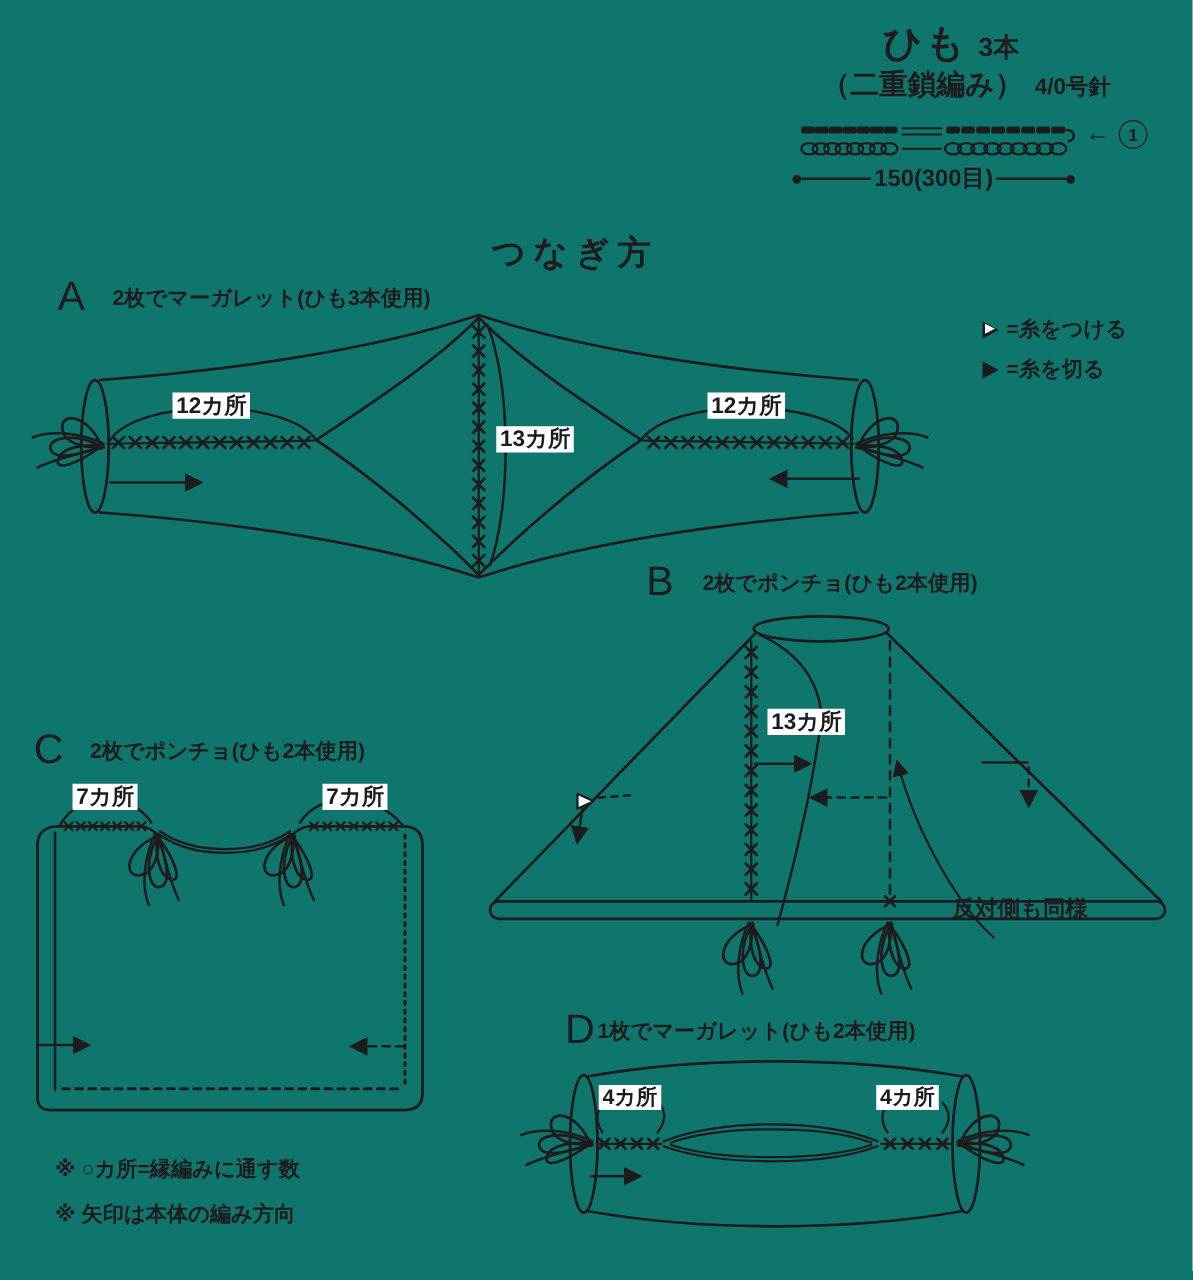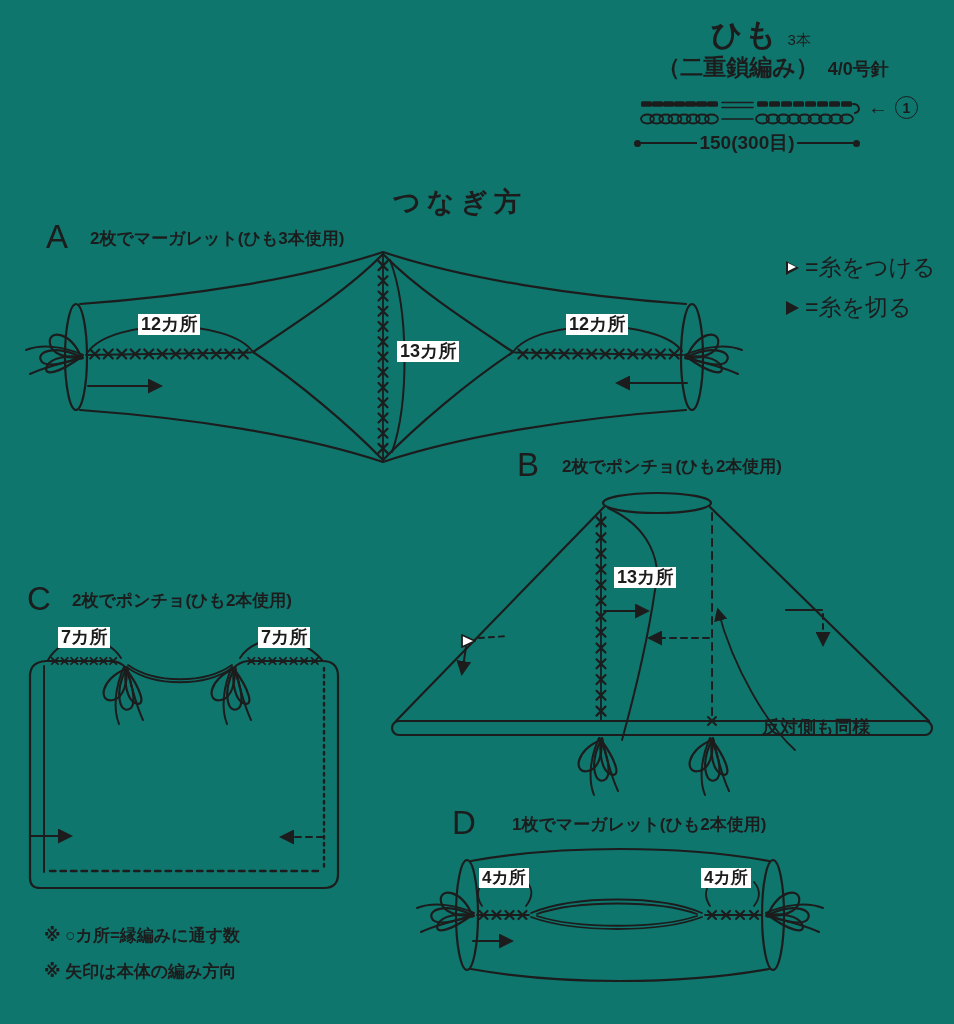--- a/index.html
+++ b/index.html
@@ -8,34 +8,34 @@
   svg.art{position:absolute;left:0;top:0;width:954px;height:1024px;}
   svg.art *{vector-effect:none;}
   .lbl{position:absolute;white-space:nowrap;line-height:1.15;}
   .bg{background:#ffffff;padding:0 3px;}
   .letter{font-size:33px;font-weight:400;}
   .desc{font-size:17px;font-weight:700;}
   .small-lbl{font-size:18px;font-weight:700;}
   
   .hrow{position:absolute;display:flex;align-items:baseline;justify-content:center;gap:9px;}
   .himo{font-size:31px;font-weight:700;letter-spacing:2px;}
-  .himo-ct{font-size:15px;font-weight:400;}
+  .himo-ct{font-size:21px;font-weight:700;}
   .stitch{font-size:23px;font-weight:700;}
   .hook{font-size:18px;font-weight:700;}
   .measure{position:absolute;display:flex;align-items:center;gap:0;}
   .measure .dot{width:7px;height:7px;border-radius:50%;background:#1c1c1c;flex:0 0 auto;}
   .measure .ln{flex:1 1 auto;border-top:2.2px solid #1c1c1c;}
   .measure .val{font-size:19px;font-weight:700;padding:0 2px;}
   .marker-row{position:absolute;display:flex;align-items:center;gap:7px;}
   .arr{font-size:20px;font-weight:700;}
   .circled{display:inline-flex;align-items:center;justify-content:center;width:21px;height:21px;
            border:1.8px solid #1c1c1c;border-radius:50%;font-size:14px;font-weight:700;}
   
   .legend{position:absolute;display:flex;flex-direction:column;gap:9px;}
-  .legend .row{display:flex;align-items:center;gap:6px;font-size:23px;font-weight:400;}
+  .legend .row{display:flex;align-items:center;gap:6px;font-size:17px;font-weight:700;}
   .tri{width:0;height:0;border-top:7px solid transparent;border-bottom:7px solid transparent;
        border-left:13px solid #1c1c1c;display:inline-block;}
   .tri.open{position:relative;border-left-color:#1c1c1c;}
   .tri.open::after{content:"";position:absolute;left:-11.2px;top:-4.6px;width:0;height:0;
        border-top:4.6px solid transparent;border-bottom:4.6px solid transparent;border-left:8.8px solid #fff;}
   .note-line{font-size:17px;font-weight:700;margin:0 0 13px 0;}
   .notes{position:absolute;}
   .title{font-size:27px;font-weight:700;letter-spacing:6px;}
 </style>
 </head>
@@ -320,17 +320,17 @@
   <div class="lbl desc" style="left:72px;top:591px;">2枚でポンチョ(ひも2本使用)</div>
   <div class="lbl small-lbl bg" style="left:58px;top:627px;">7カ所</div>
   <div class="lbl small-lbl bg" style="left:258px;top:627px;">7カ所</div>
 
   <div class="notes" style="left:28px;top:924px;margin-left:16px;">
     <div class="note-line">※ ○カ所=縁編みに通す数</div>
     <div class="note-line">※ 矢印は本体の編み方向</div>
   </div>
 
   <div class="lbl letter" style="left:452px;top:804px;">D</div>
-  <div class="lbl desc" style="left:512px;top:815px;">1枚でマーガレット(ひも2本使用)</div>
+  <div class="lbl desc" style="left:478px;top:815px;">1枚でマーガレット(ひも2本使用)</div>
   <div class="lbl bg" style="left:479px;top:868px;font-size:17px;font-weight:700;">4カ所</div>
   <div class="lbl bg" style="left:701px;top:868px;font-size:17px;font-weight:700;">4カ所</div>
 
 </div>
 
 </body></html>

